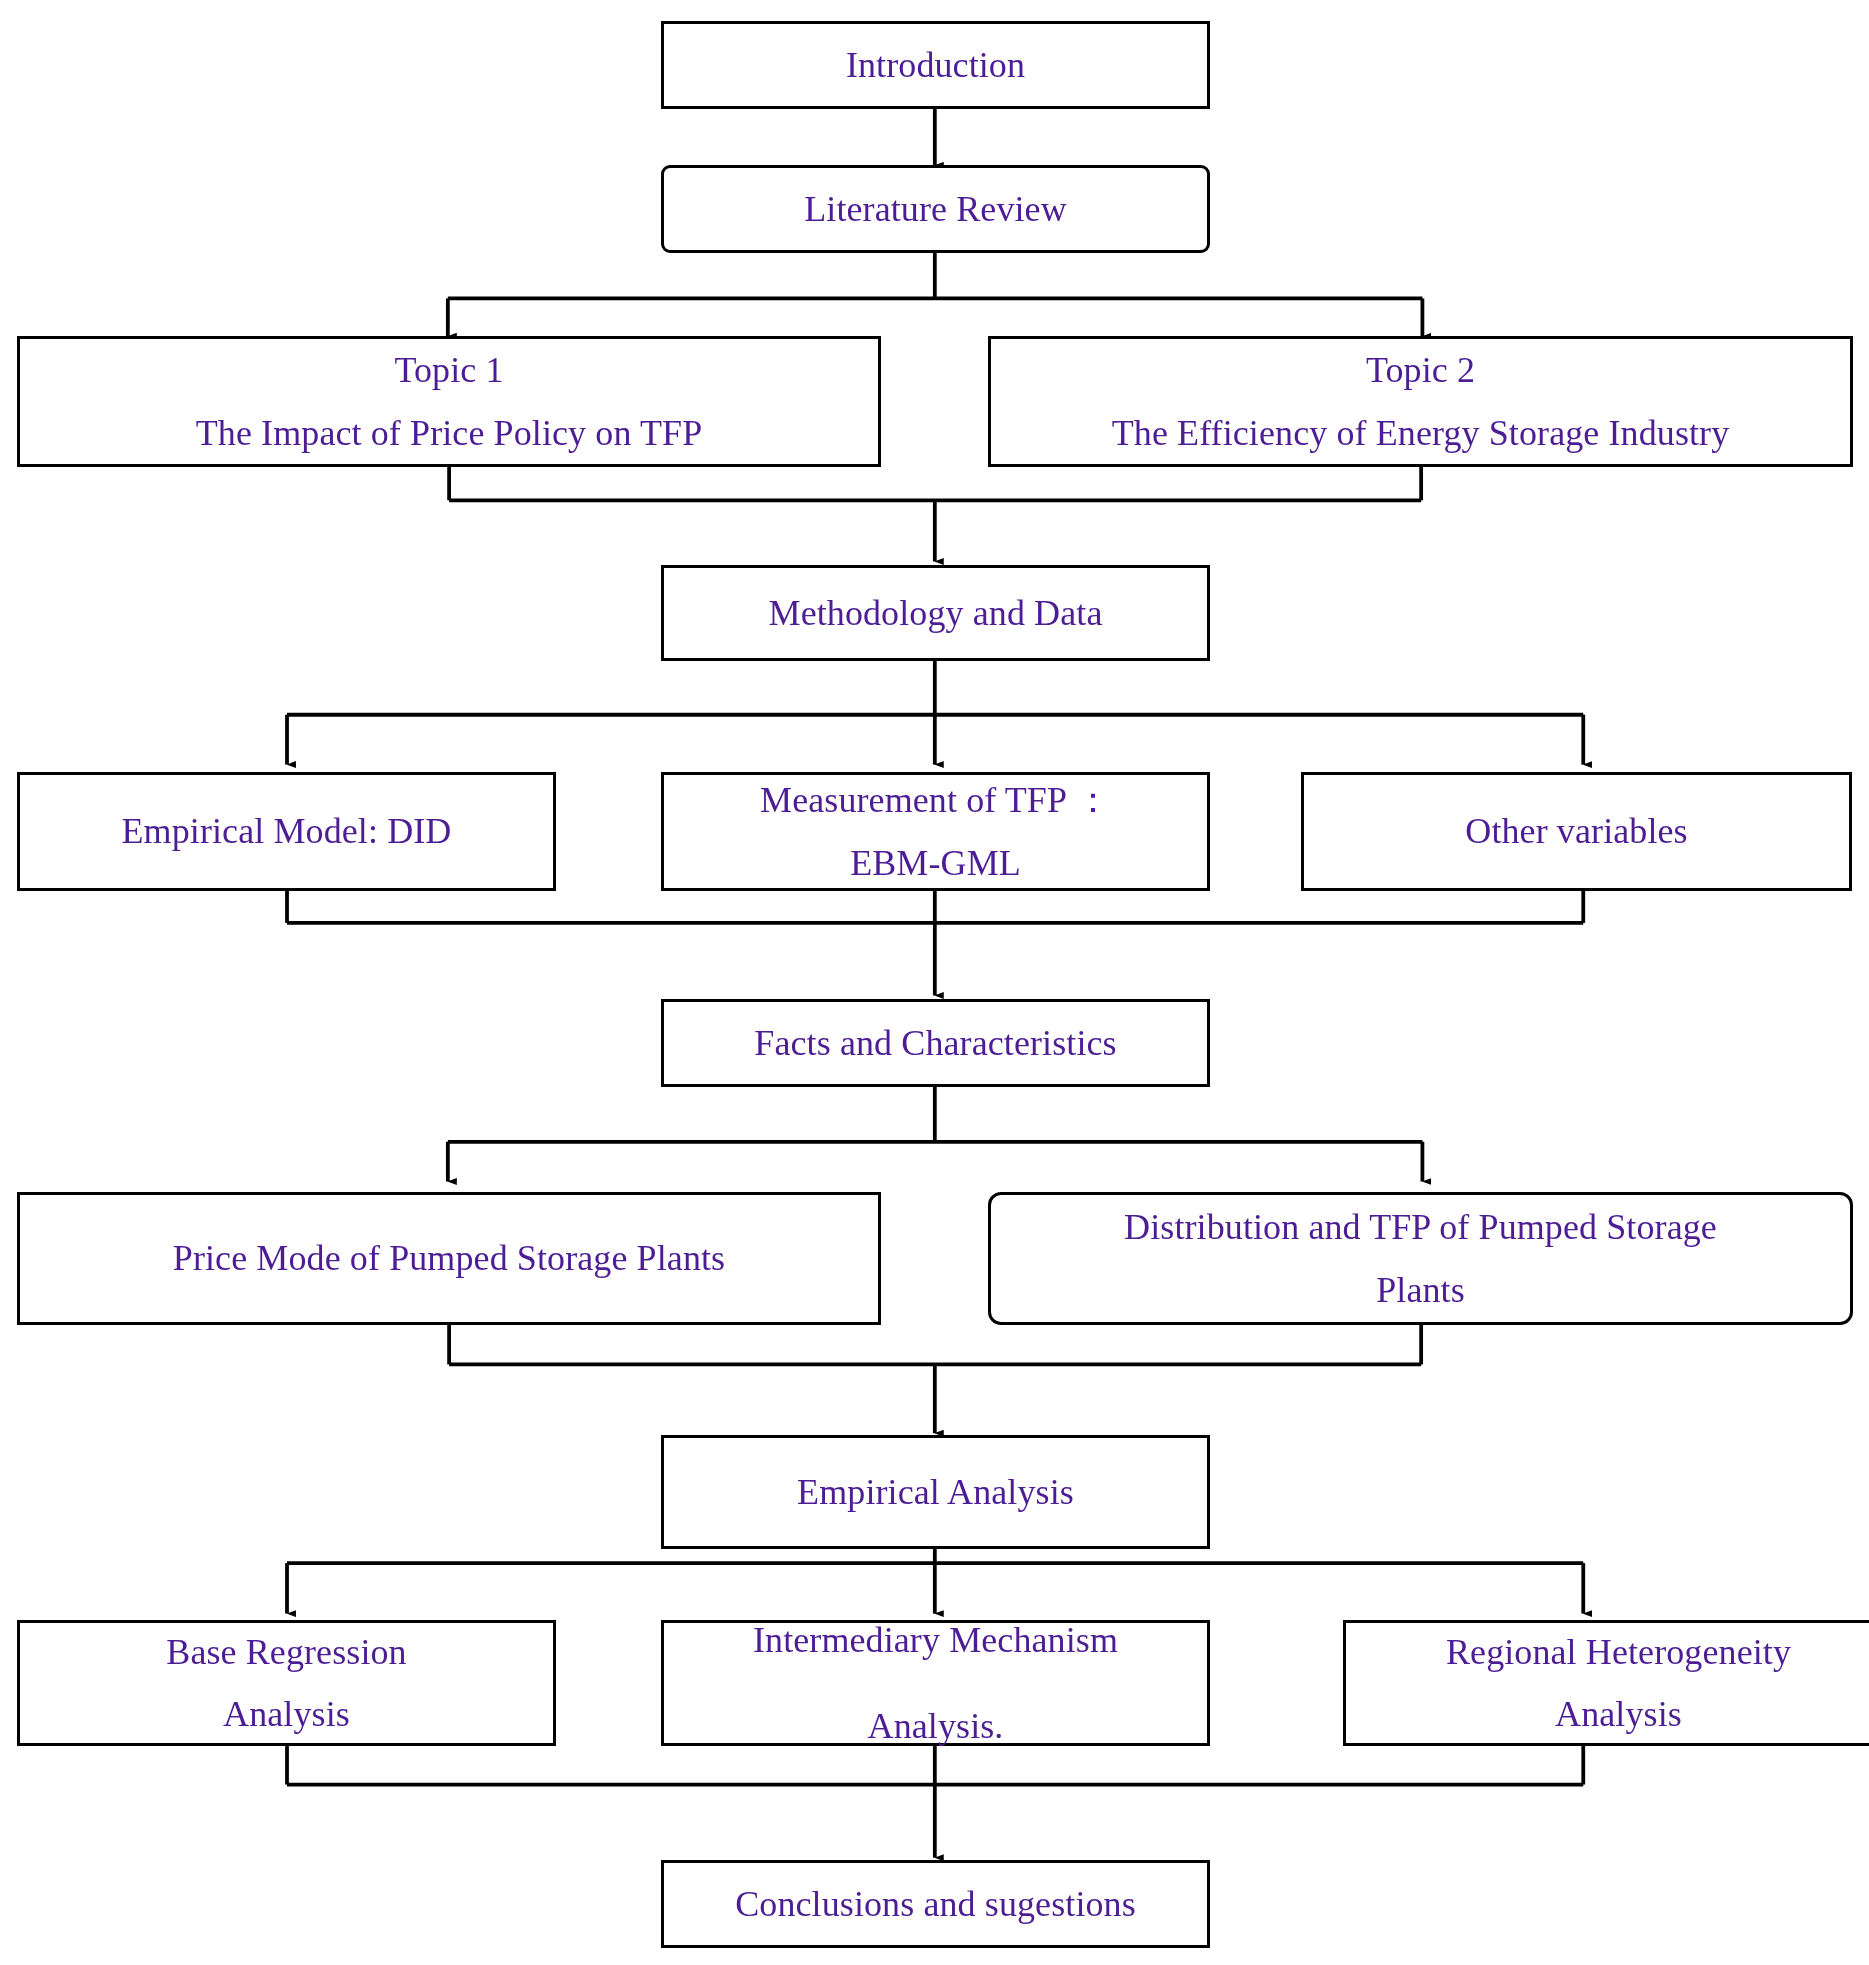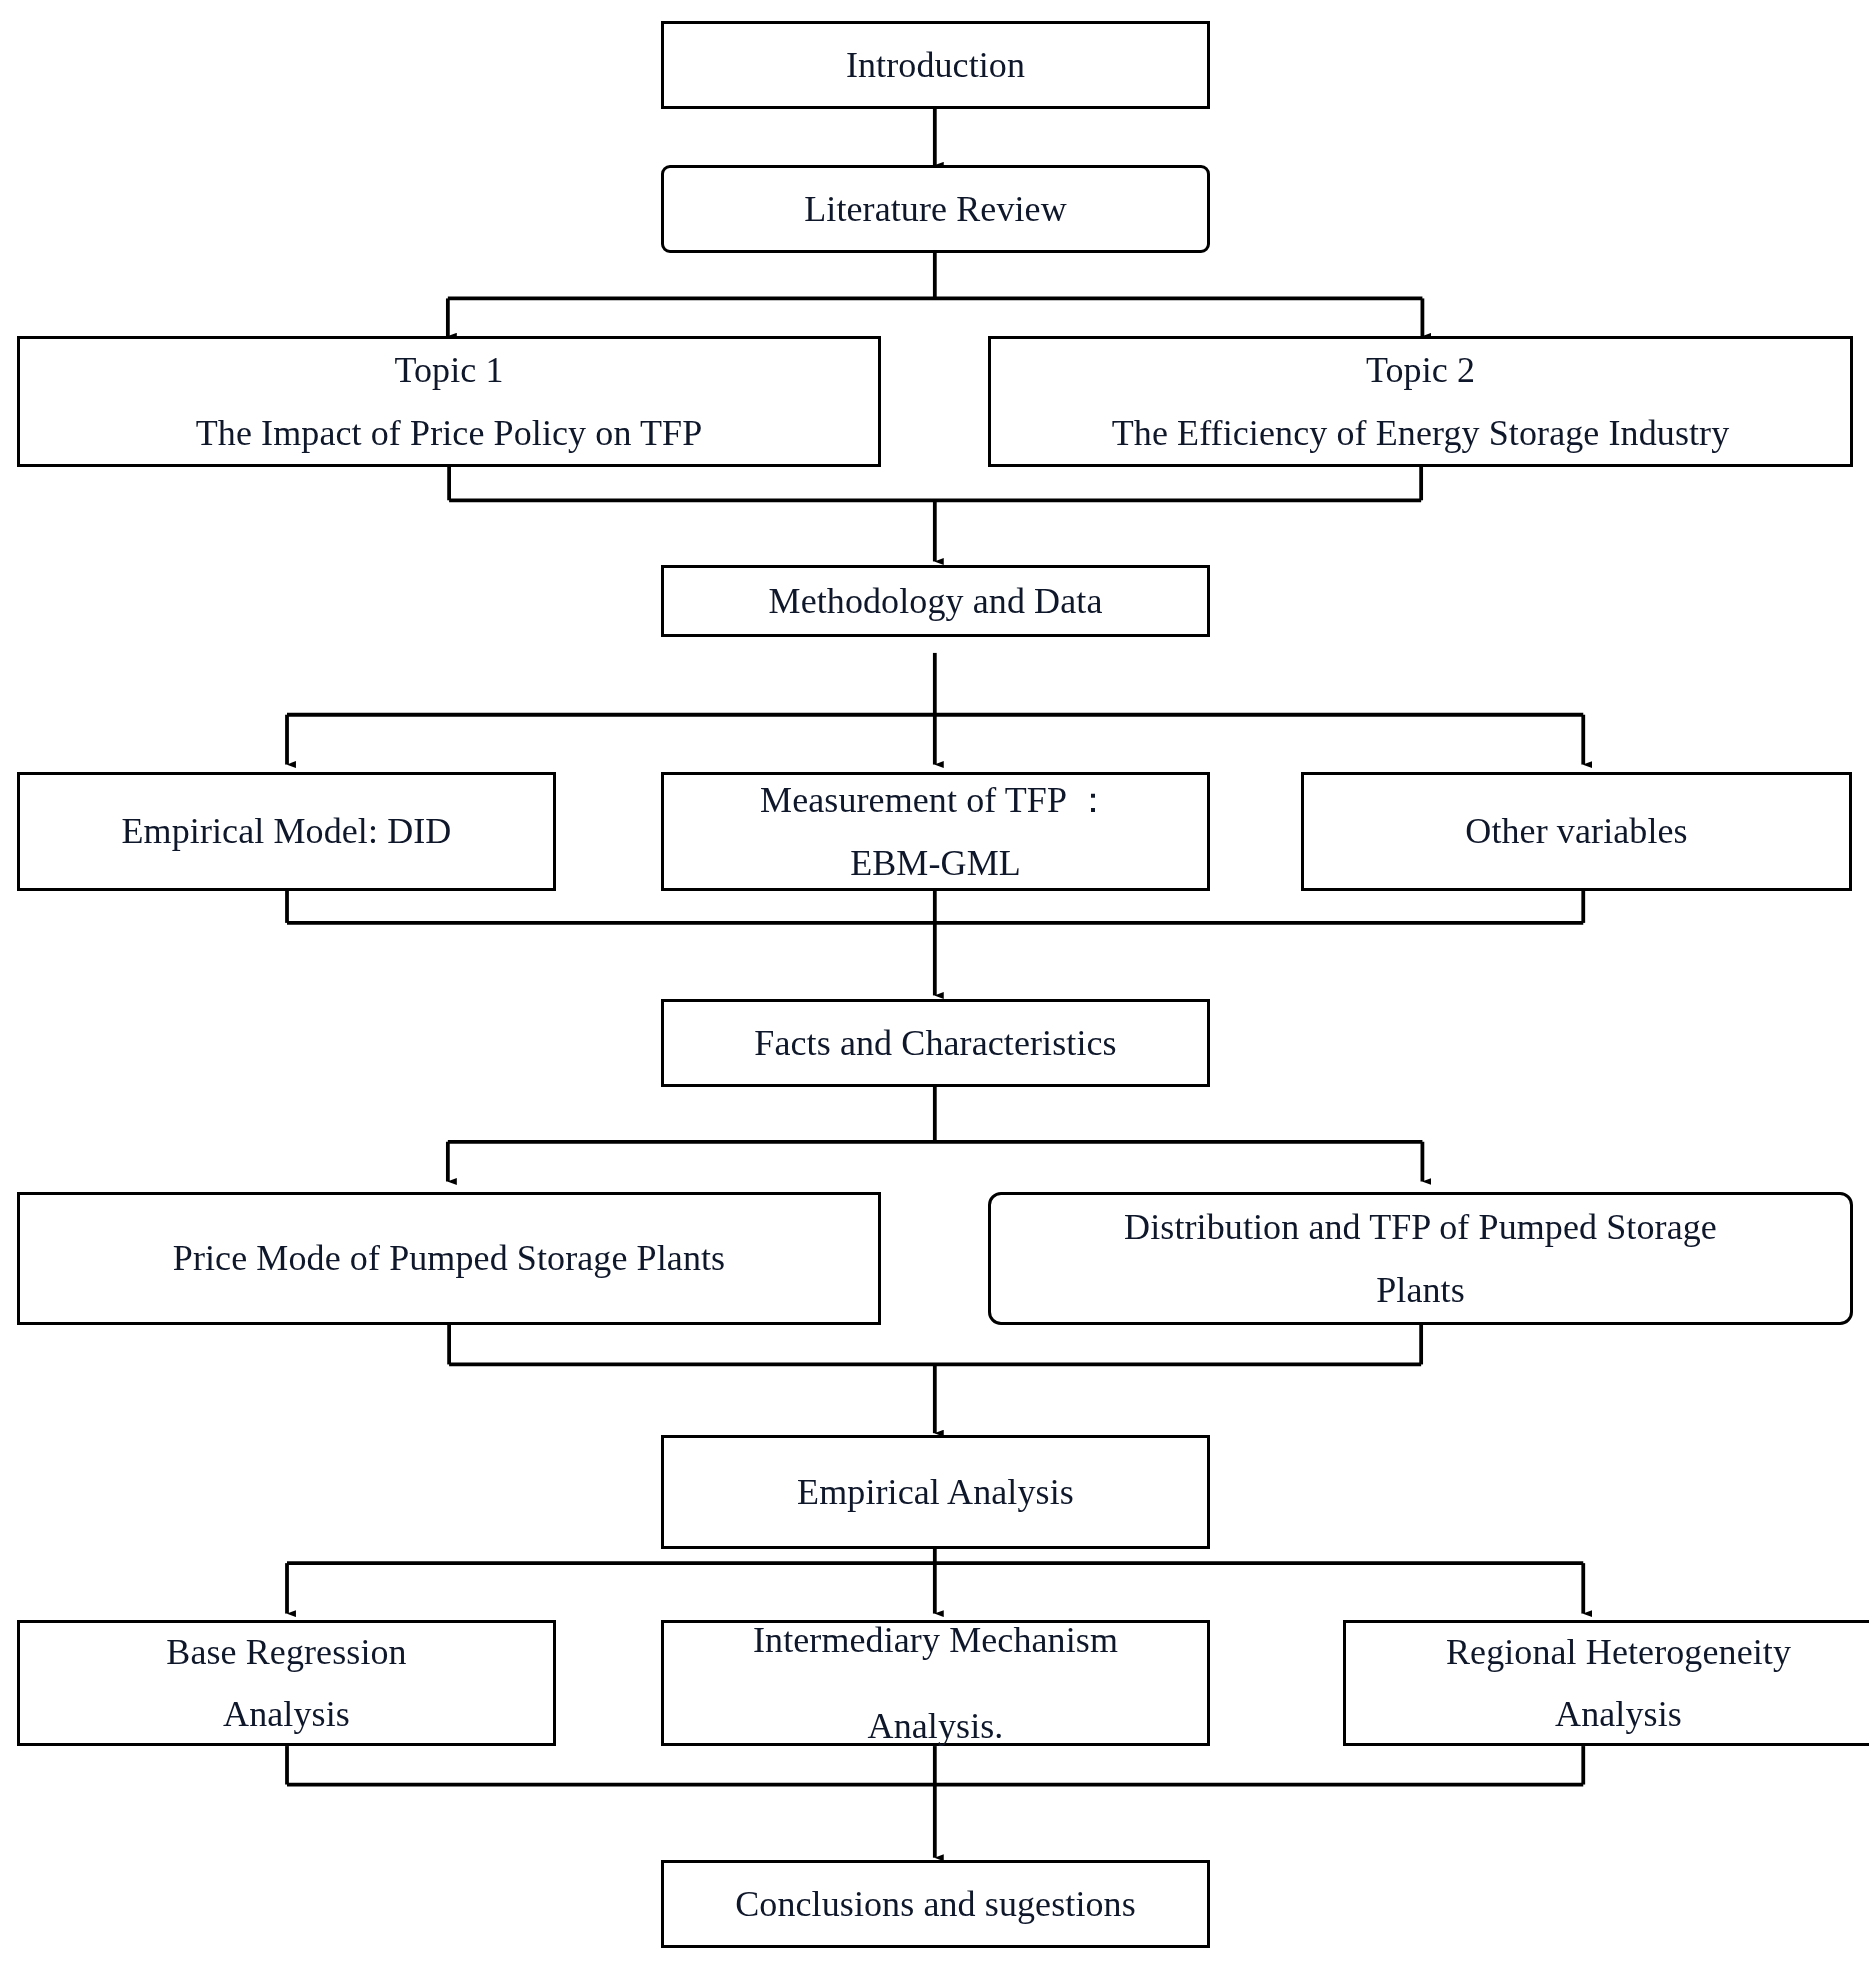--- a/index.html
+++ b/index.html
@@ -27,21 +27,21 @@
   .node-box {
     position: absolute;
     box-sizing: border-box;
     border: 3.2px solid #000000;
     background: #ffffff;
     display: flex;
     flex-direction: column;
     align-items: center;
     justify-content: center;
     text-align: center;
-    color: #0f172a;
+    color: #4c1d95;
     font-family: "Liberation Serif", "DejaVu Serif", serif;
     font-size: 36px;
     line-height: 1.28;
     letter-spacing: 0.1px;
   }
   .node-line {
     display: block;
     white-space: nowrap;
   }
   .node-line + .node-line {
@@ -121,21 +121,21 @@
   <div class="node-box" style="left:17px; top:336px; width:864px; height:131px;">
     <span class="node-line">Topic 1</span>
     <span class="node-line">The Impact of Price Policy on TFP</span>
   </div>
 
   <div class="node-box" style="left:988px; top:336px; width:865px; height:131px;">
     <span class="node-line">Topic 2</span>
     <span class="node-line">The Efficiency of Energy Storage Industry</span>
   </div>
 
-  <div class="node-box" style="left:661px; top:565px; width:549px; height:72px;">
+  <div class="node-box" style="left:661px; top:565px; width:549px; height:96px;">
     <span class="node-line">Methodology and Data</span>
   </div>
 
   <div class="node-box" style="left:17px; top:772px; width:539px; height:119px;">
     <span class="node-line">Empirical Model: DID</span>
   </div>
 
   <div class="node-box" style="left:661px; top:772px; width:549px; height:119px;">
     <span class="node-line">Measurement of TFP ：</span>
     <span class="node-line">EBM-GML</span>

